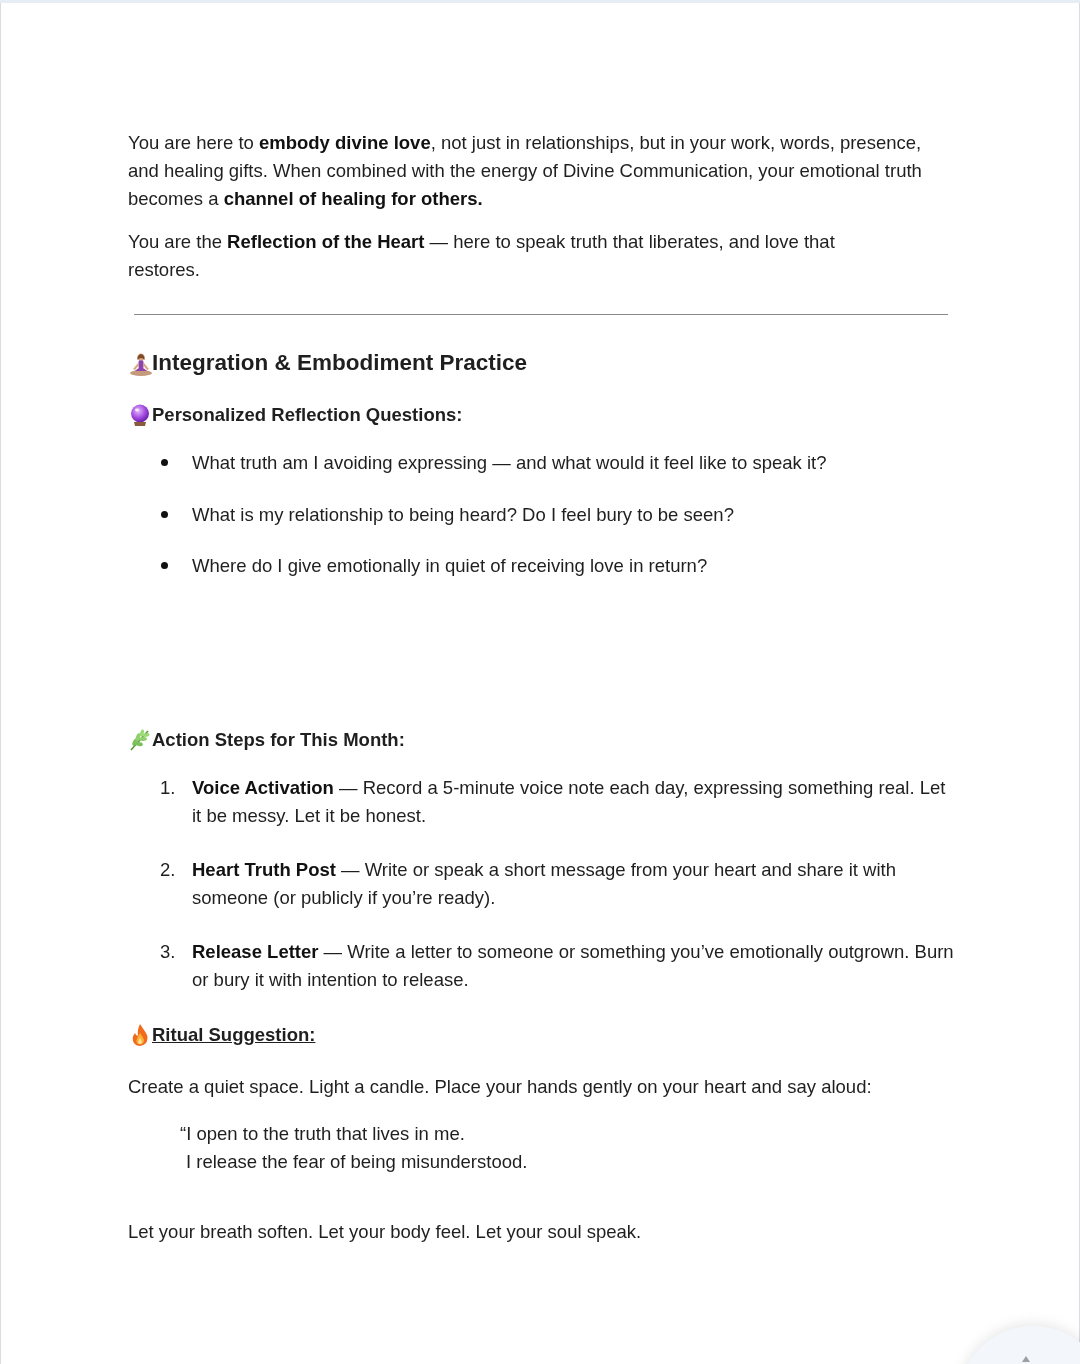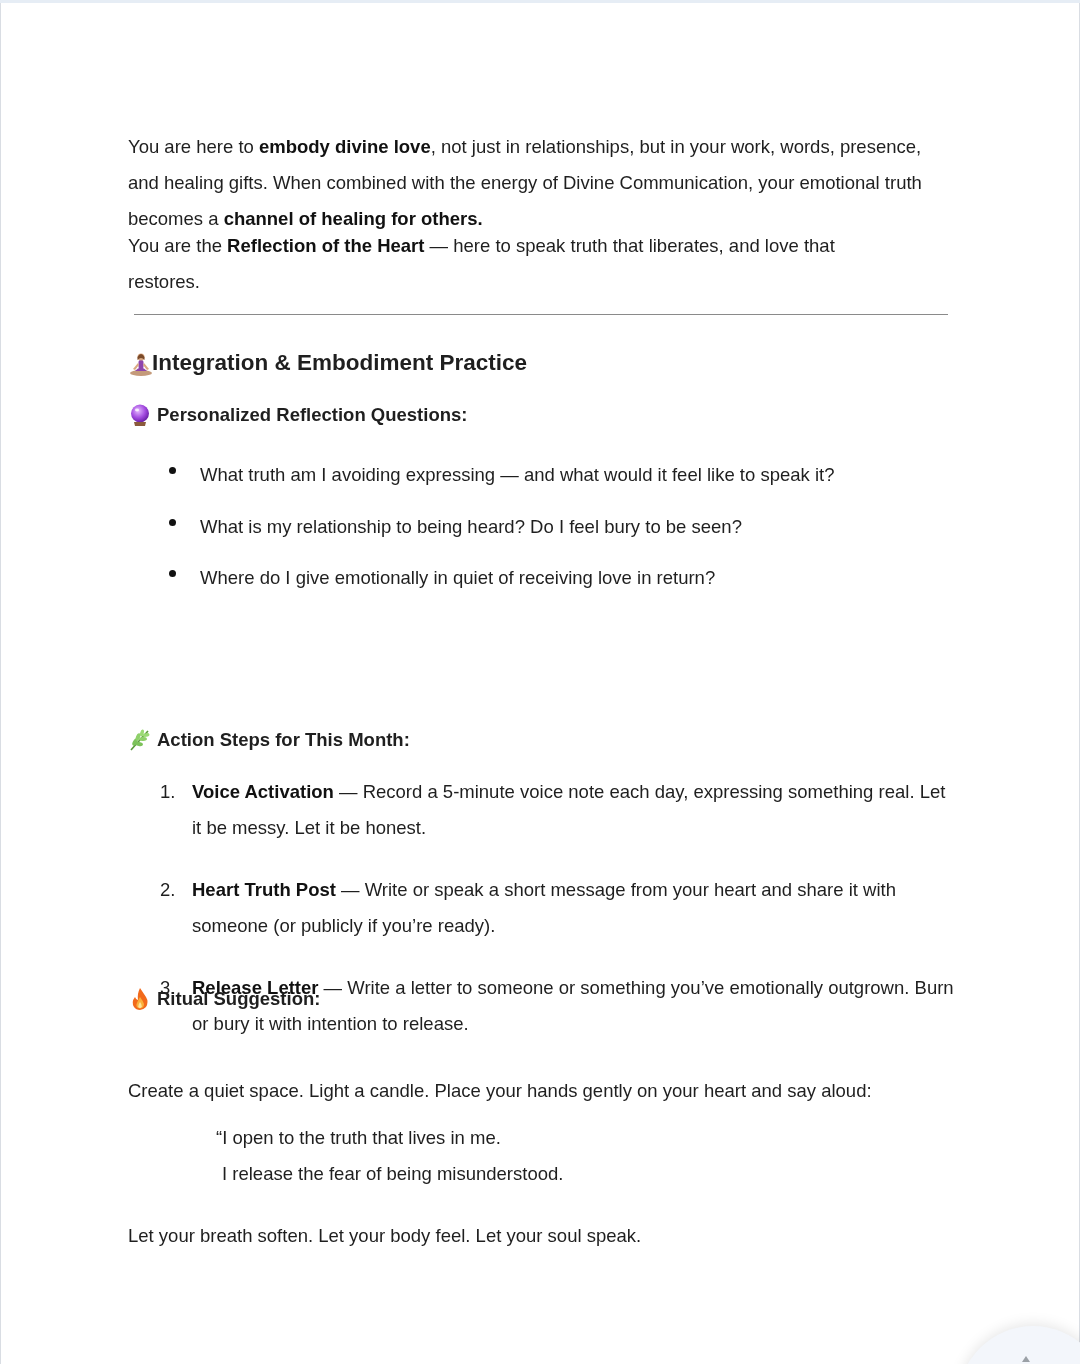--- a/index.html
+++ b/index.html
@@ -33,21 +33,21 @@
       background: #ffffff;
     }
     .content {
       position: absolute;
       left: 127px;
       top: 0;
       width: 830px;
     }
     p, li {
       font-size: 18.5px;
-      line-height: 36px;
+      line-height: 28px;
       margin: 0;
     }
     b { font-weight: 700; color: #111; }
     .p1 { position: absolute; top: 126px; width: 810px; }
     .p2 { position: absolute; top: 225px; width: 780px; }
     .divider {
       position: absolute;
       top: 311px;
       left: 6px;
       width: 814px;
@@ -64,37 +64,36 @@
       align-items: center;
       white-space: nowrap;
     }
     .h3 {
       position: absolute;
       left: 0;
       font-size: 18.5px;
       font-weight: 700;
       display: flex;
       align-items: center;
-      gap: 5px;
       white-space: nowrap;
     }
     .emoji {
       display: inline-block;
       width: 24px;
       height: 24px;
       flex: 0 0 auto;
     }
     .h3-reflect { top: 400px; }
     .h3-action { top: 725px; }
-    .h3-ritual { top: 984px; }
+    .h3-ritual { top: 1020px; text-decoration: underline; }
     ul.bullets {
       position: absolute;
       top: 446px;
       left: 0;
-      margin: 8px;
+      margin: 0;
       padding: 0;
       list-style: none;
     }
     ul.bullets li {
       position: relative;
       padding-left: 64px;
       height: 51.5px;
       white-space: nowrap;
     }
     ul.bullets li .dot {
@@ -124,21 +123,20 @@
       position: absolute;
       left: 32px;
       top: 0;
     }
     .p-ritual { position: absolute; top: 1070px; white-space: nowrap; }
     .quote {
       position: absolute;
       top: 1117px;
       left: 52px;
       white-space: nowrap;
-      margin-left: 36px;
     }
     .quote .line { display: block; }
     .quote .indent { padding-left: 6px; }
     .p-closing { position: absolute; top: 1215px; white-space: nowrap; }
 
     .fab {
       position: absolute;
       left: 958px;
       top: 1326px;
       width: 150px;

